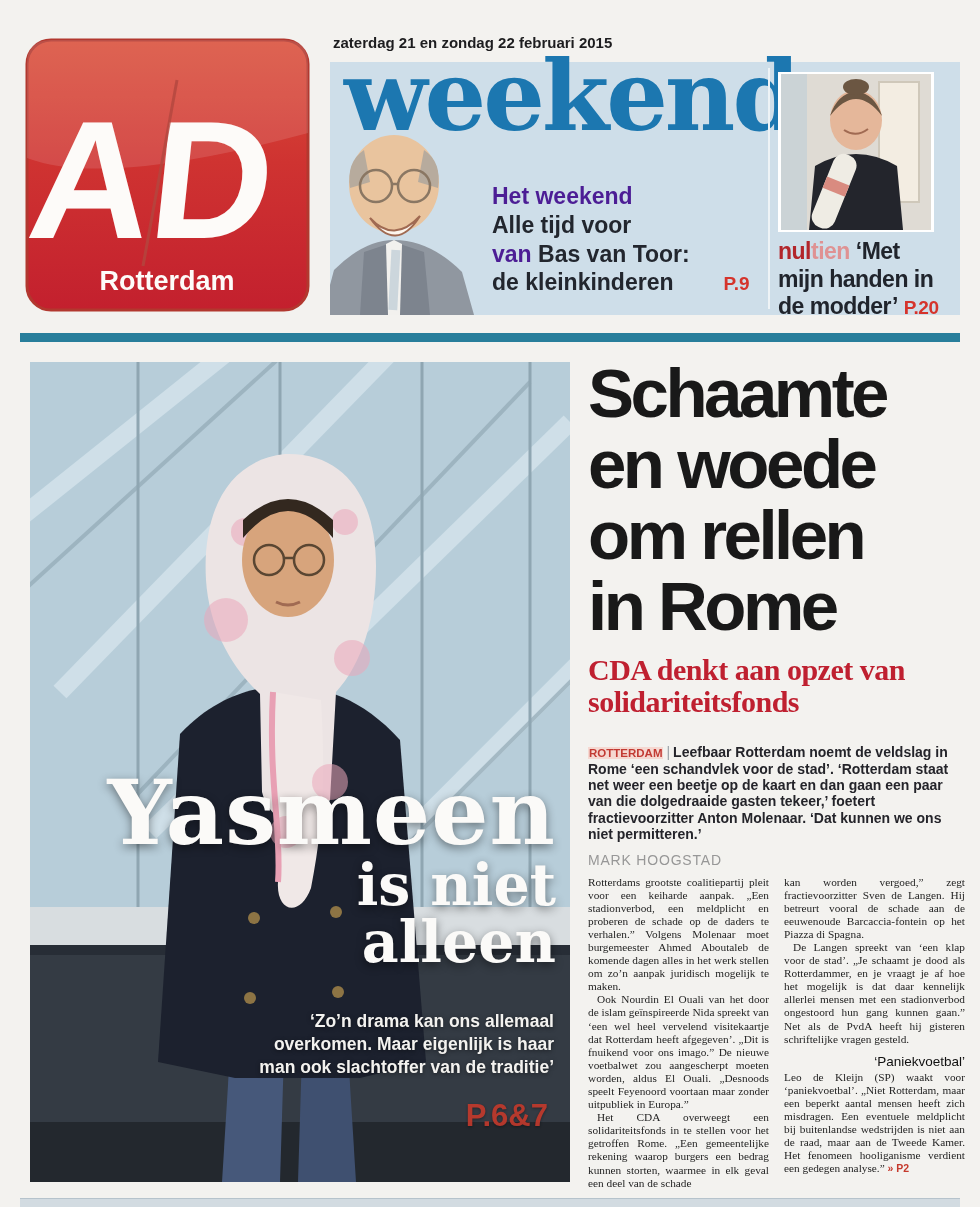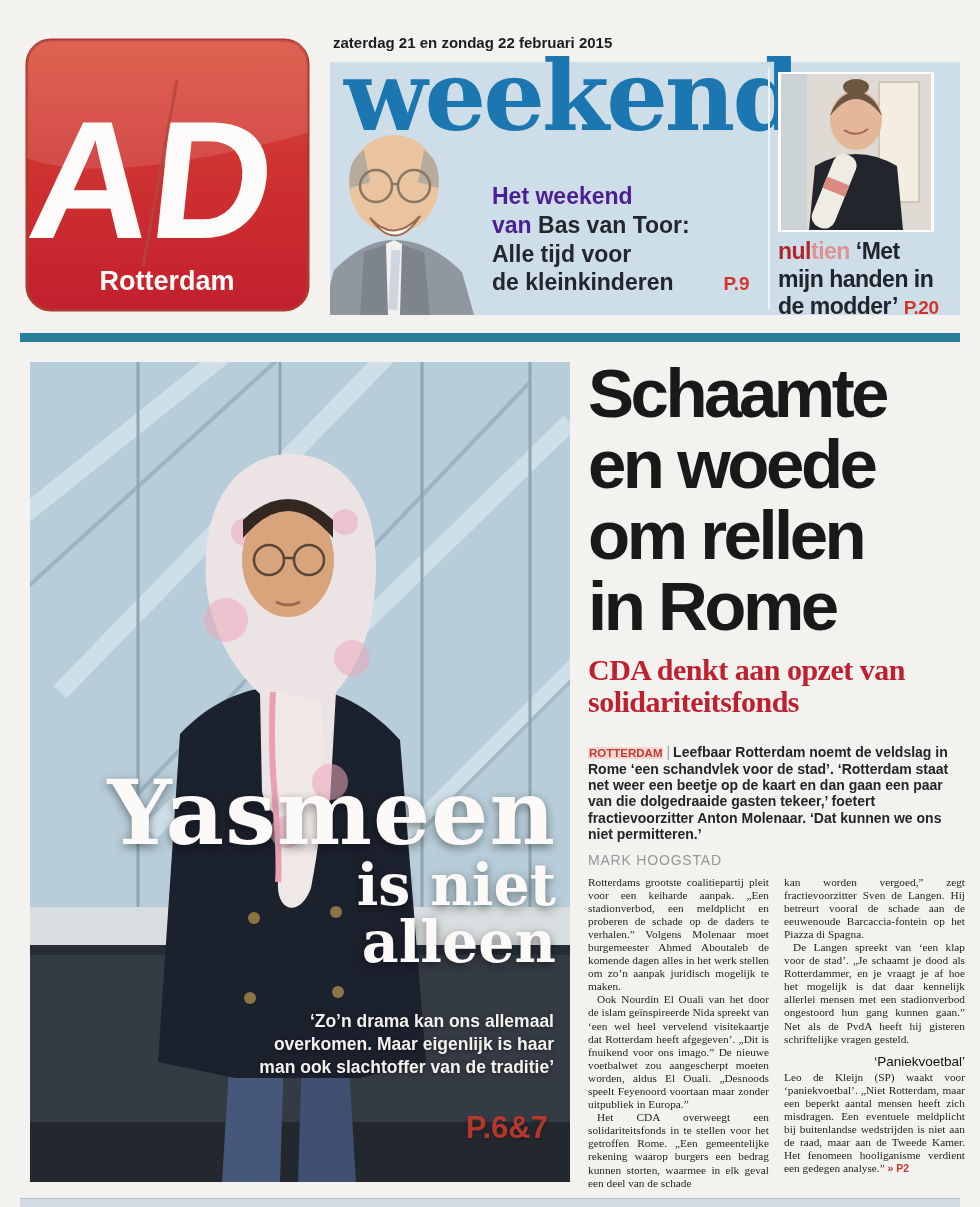--- a/index.html
+++ b/index.html
@@ -28,21 +28,21 @@
   .feature svg{position:absolute;left:0;top:0;}
   .feature-title{position:absolute;left:0;right:14px;top:408px;text-align:right;color:#fbfaf8;
                  font-family:"DejaVu Serif","Liberation Serif",serif;font-weight:bold;
                  text-shadow:0 3px 10px rgba(0,0,0,.45);}
   .feature-title .l1{font-size:90px;line-height:.95;letter-spacing:1px;}
   .feature-title .l2,.feature-title .l3{font-size:57px;line-height:1.0;}
   .feature-quote{position:absolute;right:16px;top:648px;width:300px;text-align:right;
                  font-size:17.5px;font-weight:bold;line-height:1.3;color:#f3f2ef;
                  text-shadow:0 1px 4px rgba(0,0,0,.5);}
   .feature-pref{position:absolute;right:22px;top:736px;font-size:31px;font-weight:bold;
-                color:#c0392c;opacity:.92;text-shadow:0 1px 3px rgba(0,0,0,.4);margin-top:12px;}
+                color:#c0392c;opacity:.92;text-shadow:0 1px 3px rgba(0,0,0,.4);}
   
   .article{position:absolute;left:588px;top:358px;width:377px;}
   .headline{font-weight:bold;font-size:69px;line-height:71px;letter-spacing:-3.5px;color:#191919;}
   .subhead{margin-top:12px;font-family:"Liberation Serif",serif;font-weight:bold;font-size:30px;
            line-height:1.07;letter-spacing:-0.5px;color:#bf2030;}
   .lead{margin-top:26px;font-size:14px;font-weight:bold;line-height:1.17;color:#24242a;}
   .lead .label{color:#c23a33;background:#f5d8d1;font-size:11.5px;padding:0 1px;}
   .lead .sep{color:#9aa0a6;font-weight:normal;padding:0 3px;}
   .byline{margin-top:9px;font-size:14px;color:#979797;letter-spacing:.8px;}
   .cols{display:flex;gap:15px;margin-top:8px;}
@@ -93,22 +93,22 @@
       <path d="M40 86 Q64 112 90 84 Q66 122 40 86 Z" fill="#fdf6ee" stroke="#a06a52" stroke-width="2"></path>
       <path d="M-8 183 L4 138 Q34 108 64 108 Q100 108 132 140 L144 183 Z" fill="#9097a0"></path>
       <path d="M34 120 L64 110 L60 183 L30 183 Z" fill="#7d848e"></path>
       <path d="M94 120 L64 110 L70 183 L100 183 Z" fill="#7d848e"></path>
       <path d="M56 112 L64 108 L72 112 L70 183 L58 183 Z" fill="#f2f1ee"></path>
       <rect x="60" y="118" width="9" height="60" fill="#ccd6dc" transform="rotate(3 64 145)"></rect>
     </svg>
 
     <div class="promo">
       <div><span class="blue">Het weekend</span></div>
+      <div>Alle tijd voor</div>
       <div><span class="blue">van</span><span> Bas van Toor:</span></div>
-      <div>Alle tijd voor</div>
       <div><span>de kleinkinderen</span><span class="pref">P.9</span></div>
     </div>
 
     <div class="wk-divider"></div>
 
     <div class="nultien">
       <div class="nultien-photo">
         <svg width="152" height="156" viewBox="0 0 150 156">
           <rect width="150" height="156" fill="#dfdbd4"></rect>
           <rect x="0" width="26" height="156" fill="#cbd3d6"></rect>

